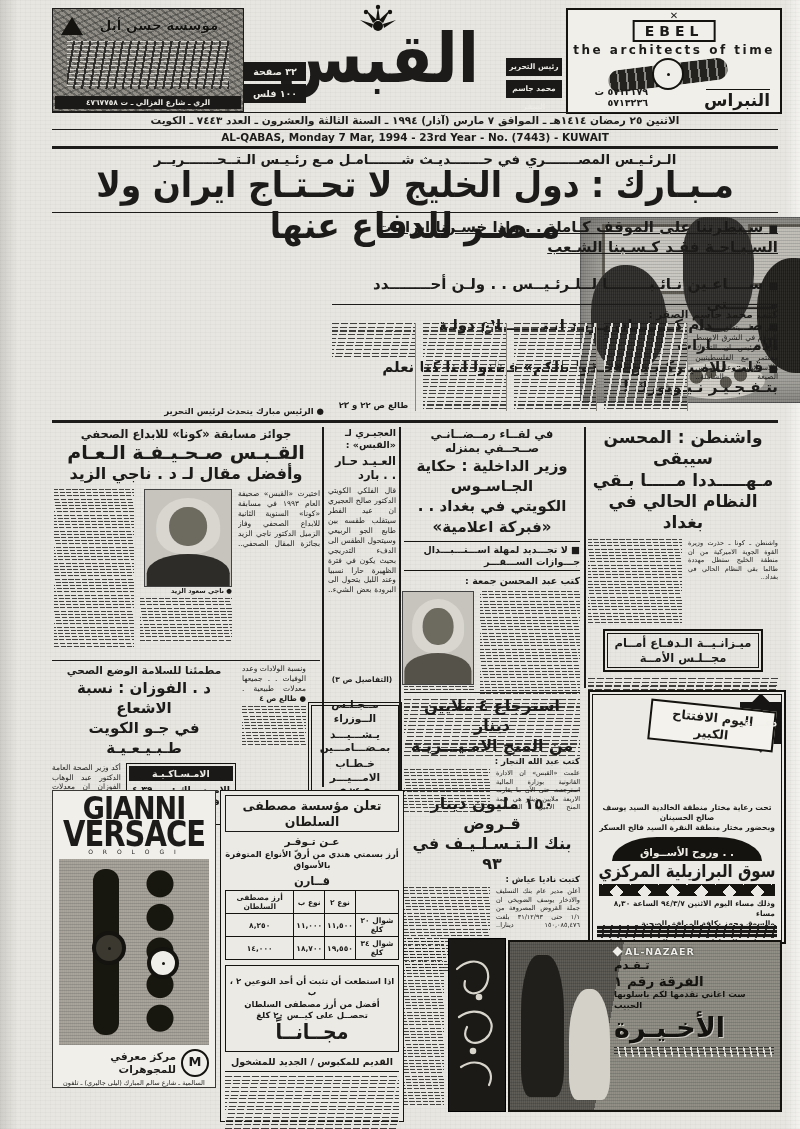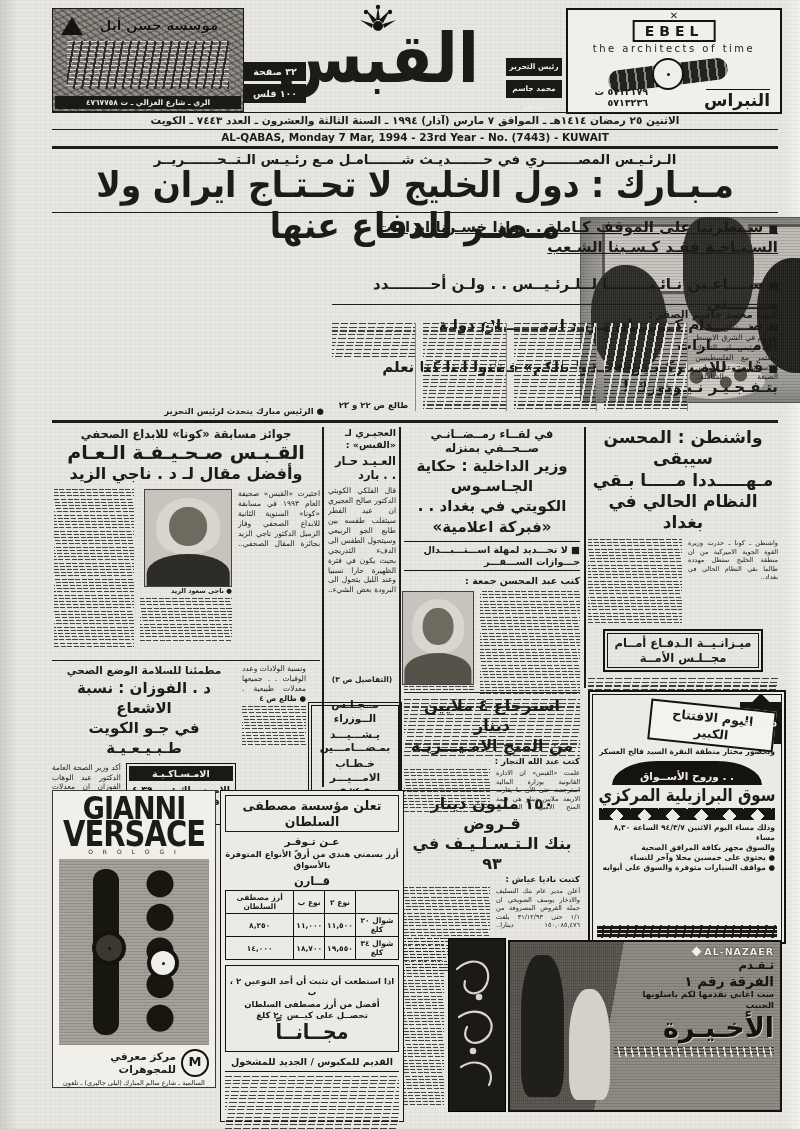--- a/index.html
+++ b/index.html
@@ -106,21 +106,21 @@
   </div>
 
   <div class="ab" style="left:506px;top:58px;width:56px;height:44px;">
     <div class="inv c bd f7" style="height:18px;line-height:18px;margin-bottom:4px;">رئيس التحرير</div>
     <div class="inv c bd f7" style="height:18px;line-height:18px;">محمد جاسم الصقر</div>
   </div>
 
   <div class="ab" style="left:566px;top:8px;width:212px;height:102px;border:2px solid #14130f;background:#f0efea;">
     <div class="ab" style="left:50%;top:2px;transform:translateX(-50%);font-weight:700;font-size:10px;line-height:8px;">✕</div>
     <div class="ab c bd" style="left:50%;top:10px;transform:translateX(-50%);border:2px solid #14130f;padding:0 10px;font-size:14px;letter-spacing:5px;line-height:18px;direction:ltr;">EBEL</div>
-    <div class="ab c ltr" style="left:0;right:0;top:33px;font-size:10px;letter-spacing:2.5px;font-weight:400;">the architects of time</div>
+    <div class="ab c ltr" style="left:0;right:0;top:33px;font-size:12px;letter-spacing:2.5px;font-weight:700;">the architects of time</div>
     <div class="ab" style="left:40px;top:42px;width:120px;height:44px;">
       <div class="ab" style="left:0;top:12px;width:120px;height:22px;background:#23221e;border-radius:12px;transform:rotate(-7deg);
                   background-image:repeating-linear-gradient(90deg,rgba(240,239,234,.5) 0 2px,transparent 2px 9px);"></div>
       <div class="dial" style="left:44px;top:6px;width:28px;height:28px;"></div>
     </div>
     <div class="ab r bd f9" style="left:10px;bottom:14px;width:70px;direction:ltr;">٥٧١٣١٧٩ ت</div>
     <div class="ab r bd f9" style="left:10px;bottom:3px;width:70px;direction:ltr;">٥٧١٣٢٣٦</div>
     <div class="ab bd c" style="right:10px;bottom:2px;width:64px;font-size:17px;border-top:1px solid #14130f;">النبراس</div>
   </div>
 
@@ -317,39 +317,40 @@
   </div>
 
   <div class="ab" style="left:588px;top:690px;width:190px;height:246px;border:2px solid #14130f;background:#eceae4;padding:2px;">
     <div style="border:1px solid #14130f;height:100%;position:relative;overflow:hidden;">
       <div class="ab star8" style="left:6px;top:2px;width:52px;height:52px;">
         <div class="s1"></div>
           <div class="s2"></div>
         <span class="lbl f10">دعــوة</span>
       </div>
       <div class="ab c bd f12" style="right:6px;top:10px;width:118px;border:2px solid #14130f;padding:3px 2px;transform:rotate(6deg);background:#f4f2ec;">اليوم الافتتاح الكبير</div>
+      <div class="c bd f7" style="margin-top:56px;">تحت رعاية مختار منطقة الخالدية السيد يوسف صالح الحسينان</div>
       <div class="c bd f7">وبحضور مختار منطقة النقرة السيد فالح العسكر</div>
       <div class="arch c bd f10" style="width:150px;margin:4px auto 0;height:24px;line-height:30px;">. . وروح الأســواق</div>
       <div class="c bd f15" style="transform:scaleY(1.15);">سوق البرازيلية المركزي</div>
       <div class="zig" style="height:12px;margin:3px 6px;"></div>
       <div class="r bd f7" style="padding:0 6px;">وذلك مساء اليوم الاثنين ٩٤/٣/٧ الساعة ٨,٣٠ مساء</div>
       <div class="r bd f7" style="padding:0 6px;">والسوق مجهز بكافة المرافق الصحية</div>
       <div class="r bd f7" style="padding:0 6px;">● يحتوي على خمسين محلا وآخر للنساء</div>
       <div class="r bd f7" style="padding:0 6px;">● مواقف السيارات متوفرة والسوق على أبوابه</div>
 
       <div class="inv flw" style="position:absolute;left:4px;right:4px;bottom:3px;height:13px;"></div>
     </div>
   </div>
 
   <div class="ab" style="left:508px;top:940px;width:270px;height:168px;border:2px solid #14130f;overflow:hidden;
               background:linear-gradient(100deg,#55534c 0 38%,#8b897f 38% 100%);">
     <div class="grain"></div>
     <div class="blob" style="left:4%;top:8%;width:16%;height:84%;background:#211f1c;border-radius:40% 40% 20% 20%;"></div>
     <div class="blob" style="left:22%;top:28%;width:15%;height:66%;background:#d3d1c8;border-radius:45% 45% 20% 20%;"></div>
-    <div class="ab" style="right:6px;top:4px;width:160px;text-align:right;">
+    <div class="ab" style="right:6px;top:4px;width:160px;text-align:left;">
       <div class="bd f9 ltr" style="letter-spacing:1px;color:#f0eee8;text-shadow:0 0 2px #000;">
         <span style="display:inline-block;width:7px;height:7px;background:#f0eee8;transform:rotate(45deg);margin-right:4px;"></span><span>AL-NAZAER</span>
       </div>
       <div class="bd f11" style="color:#14130f;">تـقـدم</div>
       <div class="bd f13" style="color:#14130f;">الفرقة رقم ١</div>
       <div class="bd f8" style="color:#14130f;">ست اغاني تقدمها لكم باسلوبها الحبيب</div>
       <div class="bd" style="font-size:27px;line-height:1.15;color:#14130f;text-shadow:1px 1px 0 #cfcdc5;">الأخـيـرة</div>
       <div class="flc" style="height:10px;margin-top:4px;"></div>
     </div>
   </div>

